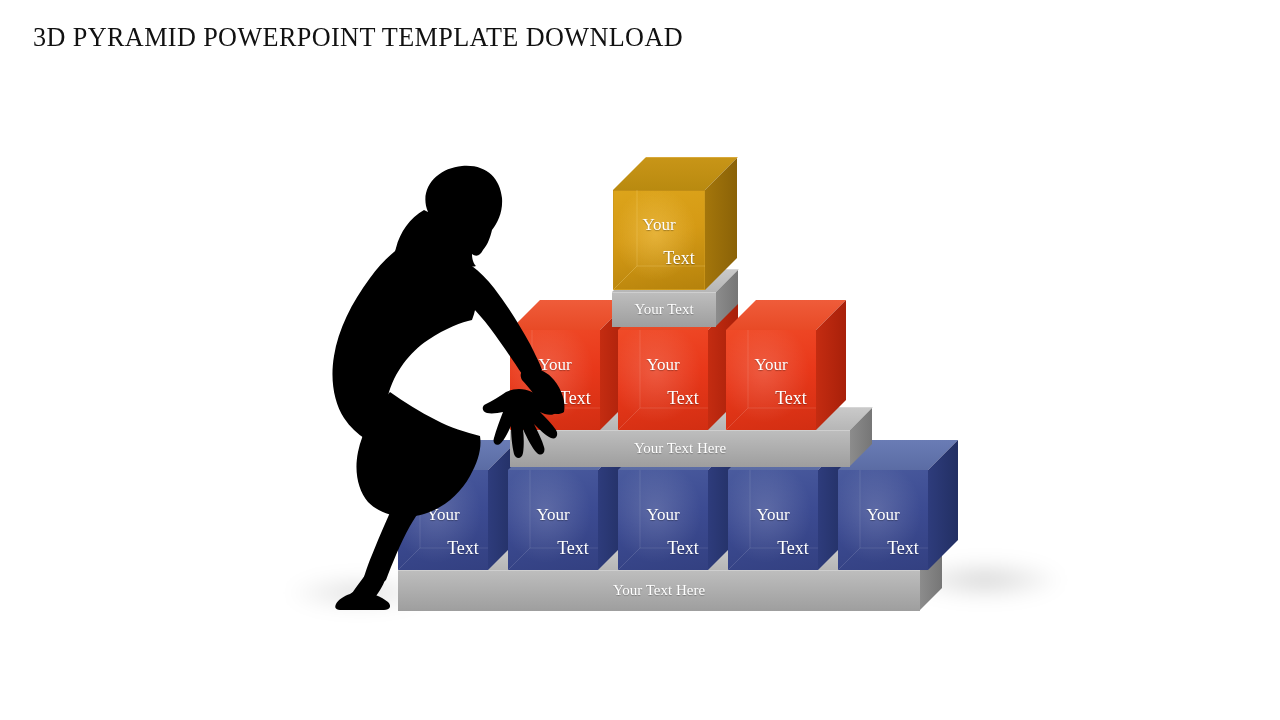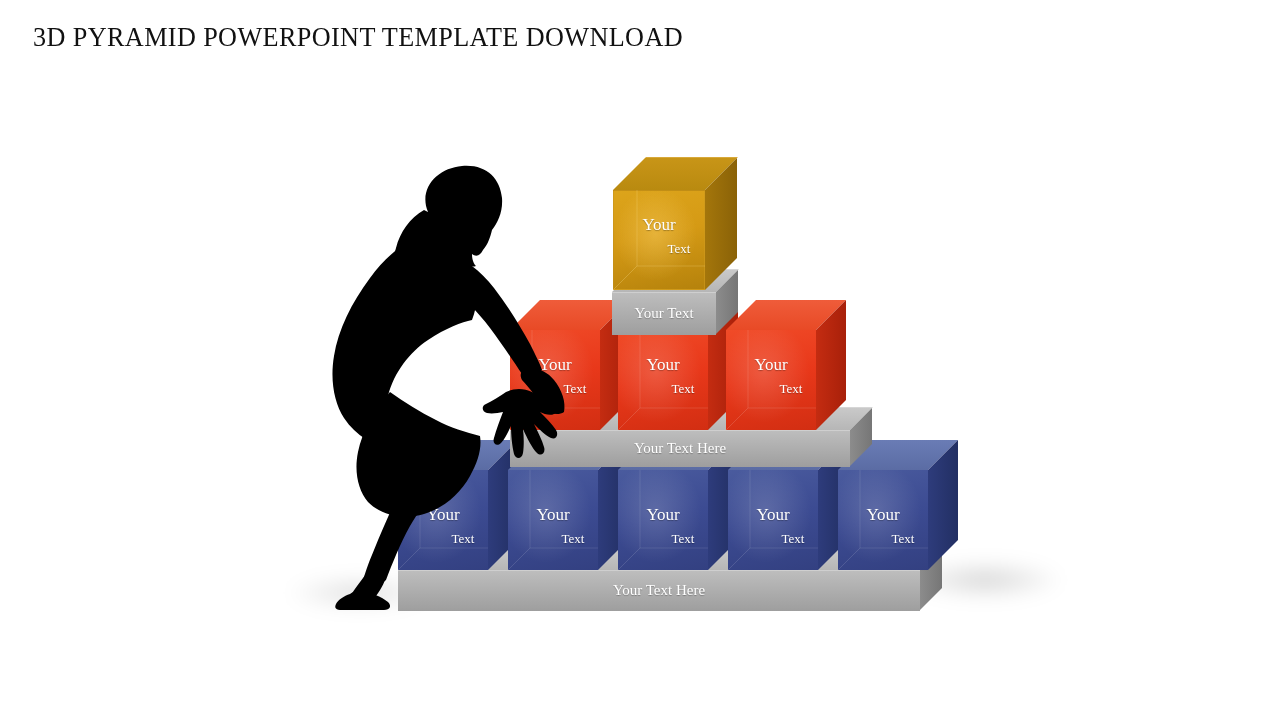--- a/index.html
+++ b/index.html
@@ -83,21 +83,21 @@
     left: 0;
     width: 100%;
     text-align: center;
     color: #ffffff;
     line-height: 1.02;
     text-shadow: 0 1px 1px rgba(0,0,0,0.30);
     font-family: Liberation Serif, serif;
     pointer-events: none;
   }
   .box .label .l1 { display: block; font-size: 17px; }
-  .box .label .l2 { display: block; font-size: 13px; margin-top: 9px; padding-left: 40px; }
+  .box .label .l2 { display: block; font-size: 18px; margin-top: 16px; padding-left: 40px; }
 
   
   .slab { position: absolute; }
   .slab .slab-front {
     position: absolute;
     left: 0; top: 0;
     width: 100%; height: 100%;
   }
   .slab .slab-top {
     position: absolute;
@@ -335,21 +335,21 @@
         <line x1="0" y1="100" x2="22" y2="78" stroke="rgba(255,255,255,0.18)" stroke-width="0.8"></line>
         <line x1="22" y1="78" x2="22" y2="0" stroke="rgba(255,255,255,0.15)" stroke-width="0.8"></line>
         <line x1="22" y1="78" x2="90" y2="78" stroke="rgba(255,255,255,0.15)" stroke-width="0.8"></line>
       </svg>
       <div class="label" style="top:26px;">
         <span class="l1">Your</span>
         <span class="l2">Text</span>
       </div>
     </div>
 
-    <div class="slab" style="left:612px; top:292px; width:104px; height:42px;">
+    <div class="slab" style="left:612px; top:292px; width:104px; height:34px;">
       <div class="slab-top" style="height:22px;
                   background:linear-gradient(180deg,#C9C9C9 0%,#B6B6B6 100%);
                   transform: skewX(-45deg); transform-origin: bottom left;
                   border-top:1px solid #D6D6D6;"></div>
       <div class="slab-right" style="width:22px;
                   background:linear-gradient(90deg,#8C8C8C 0%,#767676 100%);
                   transform: skewY(-45deg); transform-origin: top left;"></div>
       <div class="slab-front" style="background:linear-gradient(180deg,#BDBDBD 0%,#ACACAC 55%,#9E9E9E 100%);
                   border-top:1px solid #CFCFCF;"></div>
       <div class="slab-label">Your Text</div>

